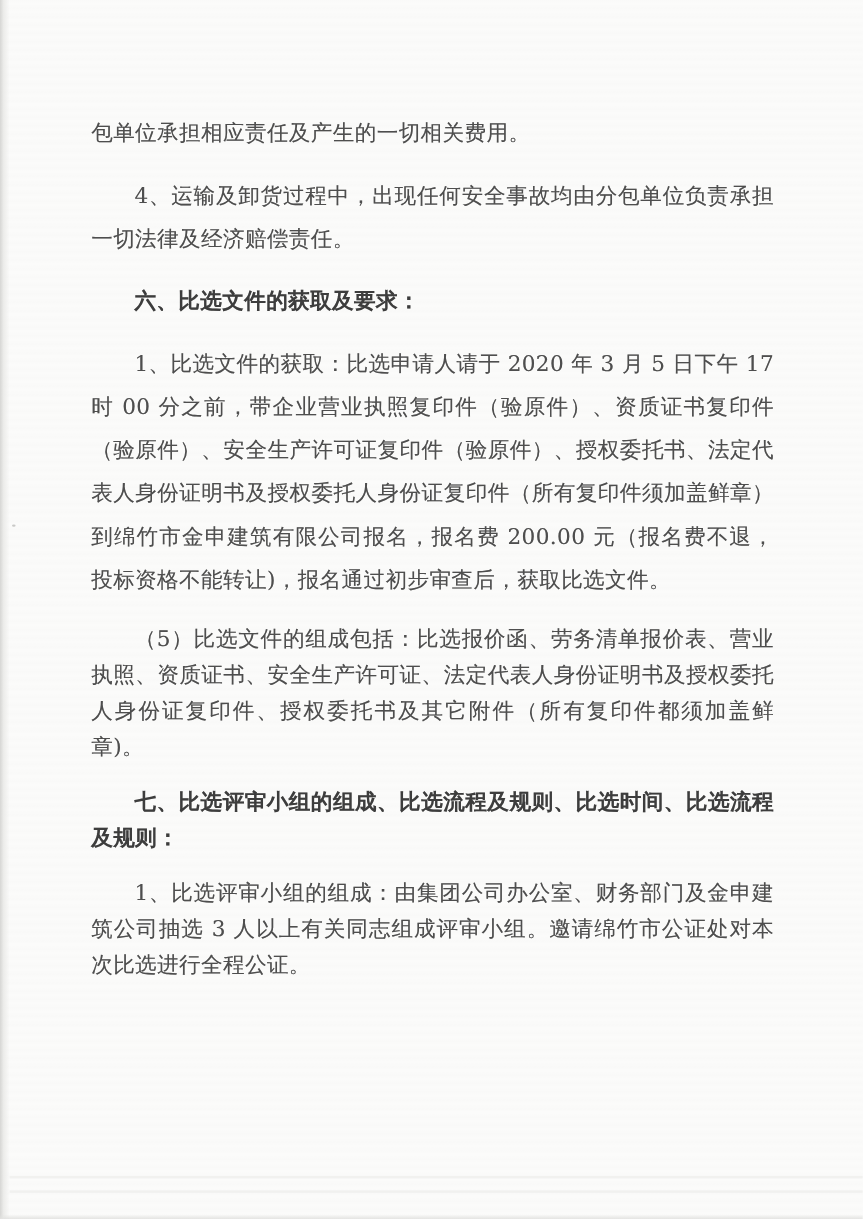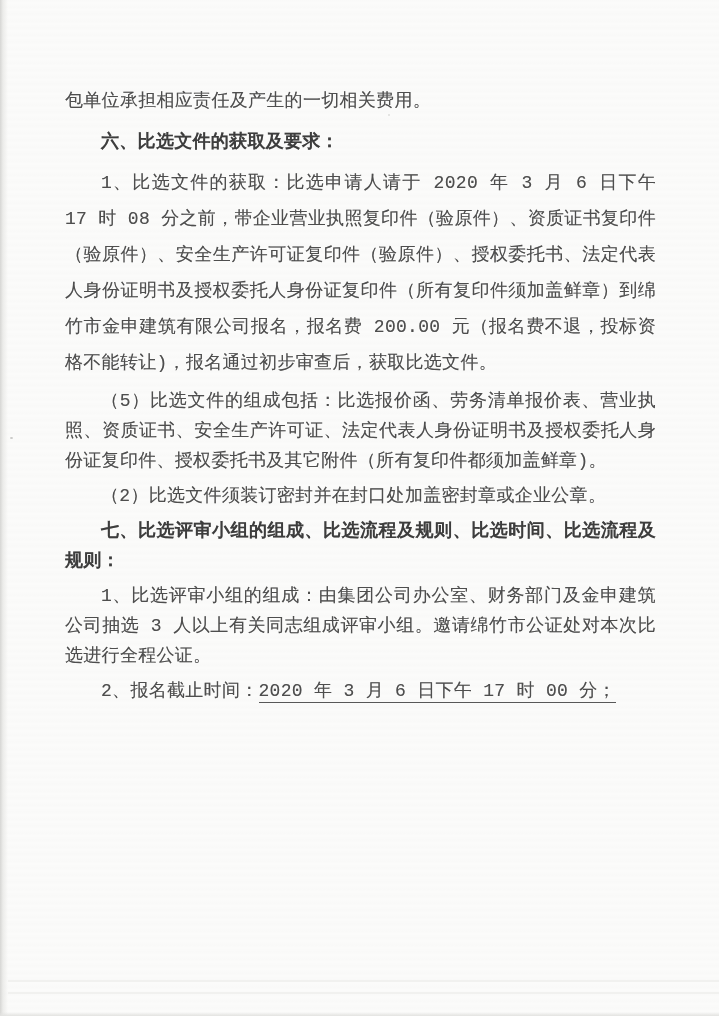--- a/index.html
+++ b/index.html
@@ -47,21 +47,21 @@
     top:78px;
     width:601px;
     color:var(--ink);
     font-size:18px;
     letter-spacing:0.3px;
     text-align:justify;
     text-shadow:0 0 0.5px rgba(90,90,90,0.45);
   }
   .zone-a{line-height:36px;}
   .zone-b{line-height:30px;}
-  p{margin:5px;font-family:Liberation Mono, monospace;}
+  p{margin:16px;}
   .indent{text-indent:2em;}
   .pgap{margin-top:6px;}
   .bold{font-weight:700;color:var(--ink-bold);}
   .underline{
     border-bottom:1.5px solid #585858;
     padding-bottom:1px;
   }
 </style>
 </head>
 <body>
@@ -70,27 +70,24 @@
   <div class="edge-left"></div>
   <div class="edge-bottom"></div>
   <div class="band b1"></div>
   <div class="band b2"></div>
   <div class="speck s1"></div>
   <div class="speck s2"></div>
 
   <div class="content">
     <div class="zone-a">
       <p>包单位承担相应责任及产生的一切相关费用。</p>
+      <p class="indent">4、运输及卸货过程中，出现任何安全事故均由分包单位负责承担一切法律及经济赔偿责任。</p>
       <p class="indent bold">六、比选文件的获取及要求：</p>
-      <p class="indent">1、比选文件的获取：比选申请人请于 2020 年 3 月 6 日下午 17 时 08 分之前，带企业营业执照复印件（验原件）、资质证书复印件（验原件）、安全生产许可证复印件（验原件）、授权委托书、法定代表人身份证明书及授权委托人身份证复印件（所有复印件须加盖鲜章）到绵竹市金申建筑有限公司报名，报名费 200.00 元（报名费不退，投标资格不能转让)，报名通过初步审查后，获取比选文件。</p>
+      <p class="indent">1、比选文件的获取：比选申请人请于 2020 年 3 月 5 日下午 17 时 00 分之前，带企业营业执照复印件（验原件）、资质证书复印件（验原件）、安全生产许可证复印件（验原件）、授权委托书、法定代表人身份证明书及授权委托人身份证复印件（所有复印件须加盖鲜章）到绵竹市金申建筑有限公司报名，报名费 200.00 元（报名费不退，投标资格不能转让)，报名通过初步审查后，获取比选文件。</p>
     </div>
 
     <div class="zone-b">
       <p class="indent">（5）比选文件的组成包括：比选报价函、劳务清单报价表、营业执照、资质证书、安全生产许可证、法定代表人身份证明书及授权委托人身份证复印件、授权委托书及其它附件（所有复印件都须加盖鲜章)。</p>
-      <p class="indent">（2）比选文件须装订密封并在封口处加盖密封章或企业公章。</p>
       <p class="indent bold">七、比选评审小组的组成、比选流程及规则、比选时间、比选流程及规则：</p>
       <p class="indent">1、比选评审小组的组成：由集团公司办公室、财务部门及金申建筑公司抽选 3 人以上有关同志组成评审小组。邀请绵竹市公证处对本次比选进行全程公证。</p>
-      <p class="indent">
-        <span>2、报名截止时间：</span><span class="underline">2020 年 3 月 6 日下午 17 时 00 分；</span>
-      </p>
     </div>
   </div>
 </div>
 
 </body></html>

